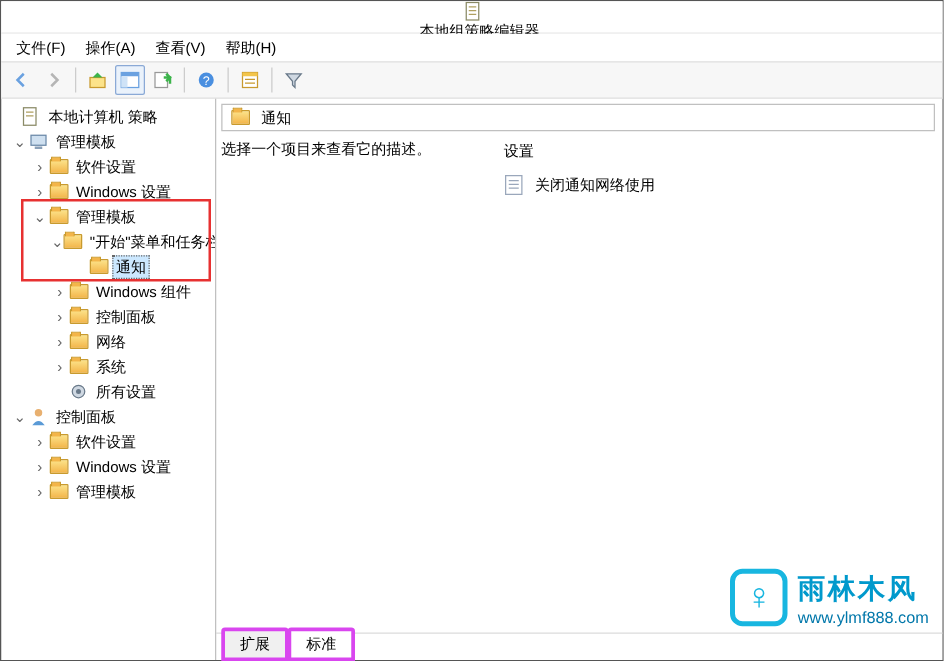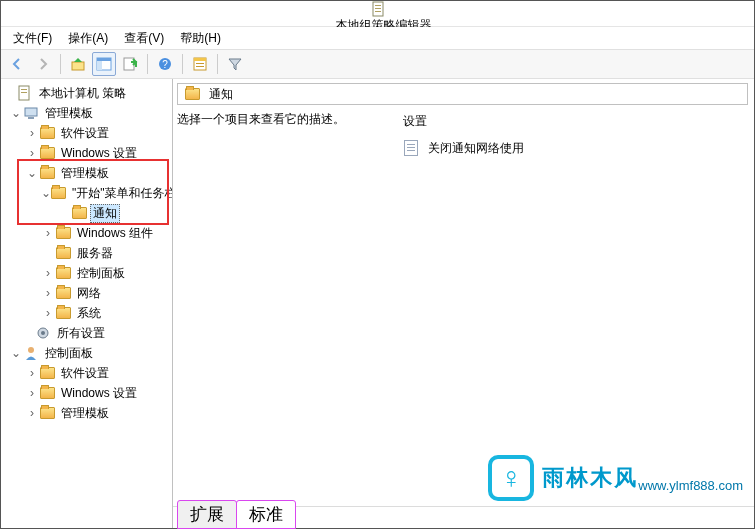--- a/index.html
+++ b/index.html
@@ -47,30 +47,30 @@
 .right-body { flex: 1; display: flex; padding: 4px 6px 0 4px; gap: 36px; font-size: 12px; min-height: 0; }
 .desc-col { width: 190px; }
 .list-col { flex: 1; }
 .col-head { padding: 2px 0 8px 0; }
 .list-row { display: flex; align-items: center; gap: 6px; height: 20px; }
 .doc-icon { width: 14px; height: 16px; border: 1px solid #9aa7bb; background: #fff; position: relative; }
 .doc-icon::after { content: ""; position: absolute; left: 2px; right: 2px; top: 3px; height: 1px; background: #9aa7bb; box-shadow: 0 3px 0 #9aa7bb, 0 6px 0 #9aa7bb; }
 
 
 .tabs-row { height: 22px; display: flex; align-items: flex-end; padding-left: 4px; border-top: 1px solid #dcdcdc; }
-.tab { border: 1px solid #d946ef; border-top-left-radius: 3px; border-top-right-radius: 3px; padding: 2px 12px; font-size: 17px; background: #fff; margin-right: -1px; position: relative; top: 1px; }
+.tab { border: 3px solid #d946ef; border-top-left-radius: 3px; border-top-right-radius: 3px; padding: 2px 12px; font-size: 12px; background: #fff; margin-right: -1px; position: relative; top: 1px; }
 .tab.inactive { background: #f0f0f0; }
 
 
 .statusbar { height: 22px; border-top: 1px solid #c0c0c0; display: flex; align-items: center; padding-left: 6px; font-size: 12px; background: #f7f7f7; }
 
 
 .watermark { position: absolute; right: 12px; bottom: 28px; display: flex; align-items: center; gap: 8px; pointer-events: none; }
 .wm-icon { width: 46px; height: 46px; border: 4px solid #18b6e0; border-radius: 10px; display: flex; align-items: center; justify-content: center; color: #18b6e0; font-size: 30px; font-weight: bold; }
-.wm-text { display: flex; flex-direction: row; align-items: flex-end; }
+.wm-text { display: flex; flex-direction: column; }
 .wm-cn { font-size: 22px; font-weight: 700; color: #0099cc; letter-spacing: 2px; }
 .wm-url { font-size: 13px; color: #0077aa; }
 
 .container { position: relative; width: 755px; height: 529px; }
 </style>
 </head>
 <body>
 
 <div class="container">
 <div class="window">
@@ -228,48 +228,41 @@
             <span class="tlabel sel">通知</span>
           </div>
       <div class="tree-row" style="padding-left:40px">
             <span class="exp">›</span>
             <span class="ticon">
               <span class="folder"></span>
             </span>
             <span class="tlabel">Windows 组件</span>
           </div>
       <div class="tree-row" style="padding-left:40px">
-            <span class="exp none">›</span>
-            <span class="ticon">
-              <span class="folder"></span>
-            </span>
-            <span class="tlabel">服务器</span>
-          </div>
-      <div class="tree-row" style="padding-left:40px">
             <span class="exp">›</span>
             <span class="ticon">
               <span class="folder"></span>
             </span>
             <span class="tlabel">控制面板</span>
           </div>
       <div class="tree-row" style="padding-left:40px">
             <span class="exp">›</span>
             <span class="ticon">
               <span class="folder"></span>
             </span>
             <span class="tlabel">网络</span>
           </div>
       <div class="tree-row" style="padding-left:40px">
             <span class="exp">›</span>
             <span class="ticon">
               <span class="folder"></span>
             </span>
             <span class="tlabel">系统</span>
           </div>
-      <div class="tree-row" style="padding-left:20px">
+      <div class="tree-row" style="padding-left:40px">
             <span class="exp none">›</span>
             <span class="ticon">
               <svg width="16" height="16" viewBox="0 0 16 16">
                 <circle cx="8" cy="8" r="5" fill="#cfd8e2" stroke="#6a7a8a"></circle>
                 <circle cx="8" cy="8" r="2" fill="#6a7a8a"></circle>
               </svg>
             </span>
             <span class="tlabel">所有设置</span>
           </div>
       <div class="tree-row" style="padding-left:8px">

